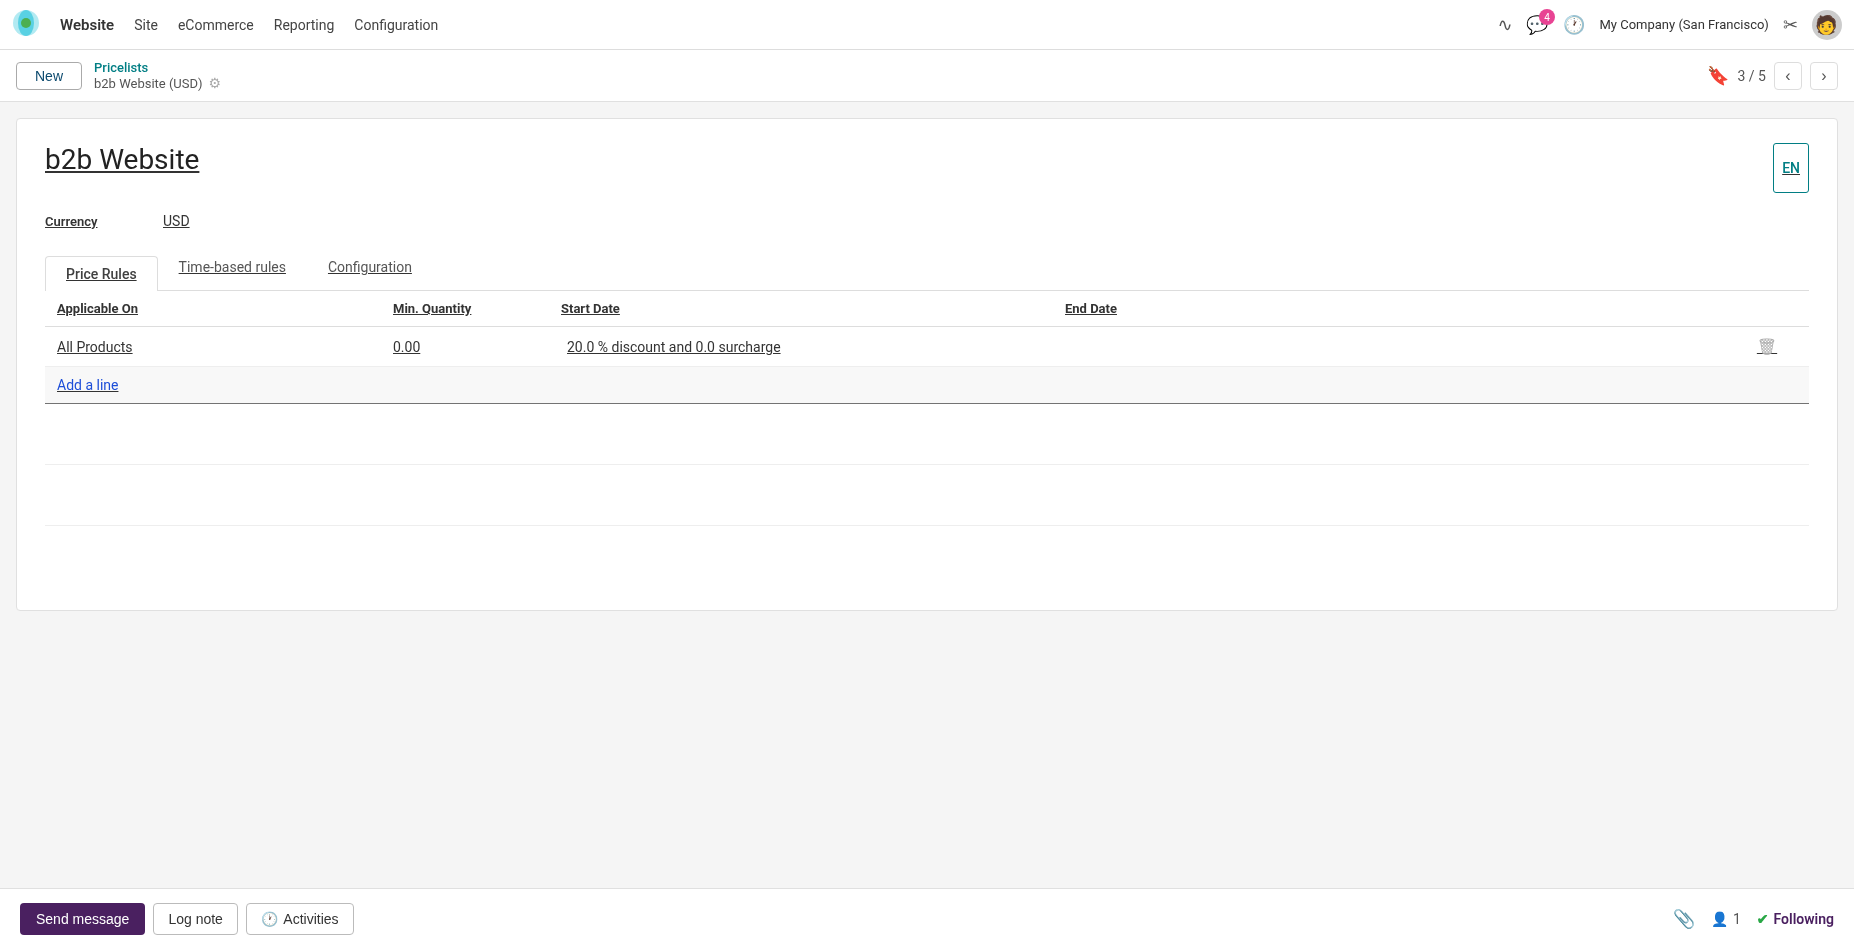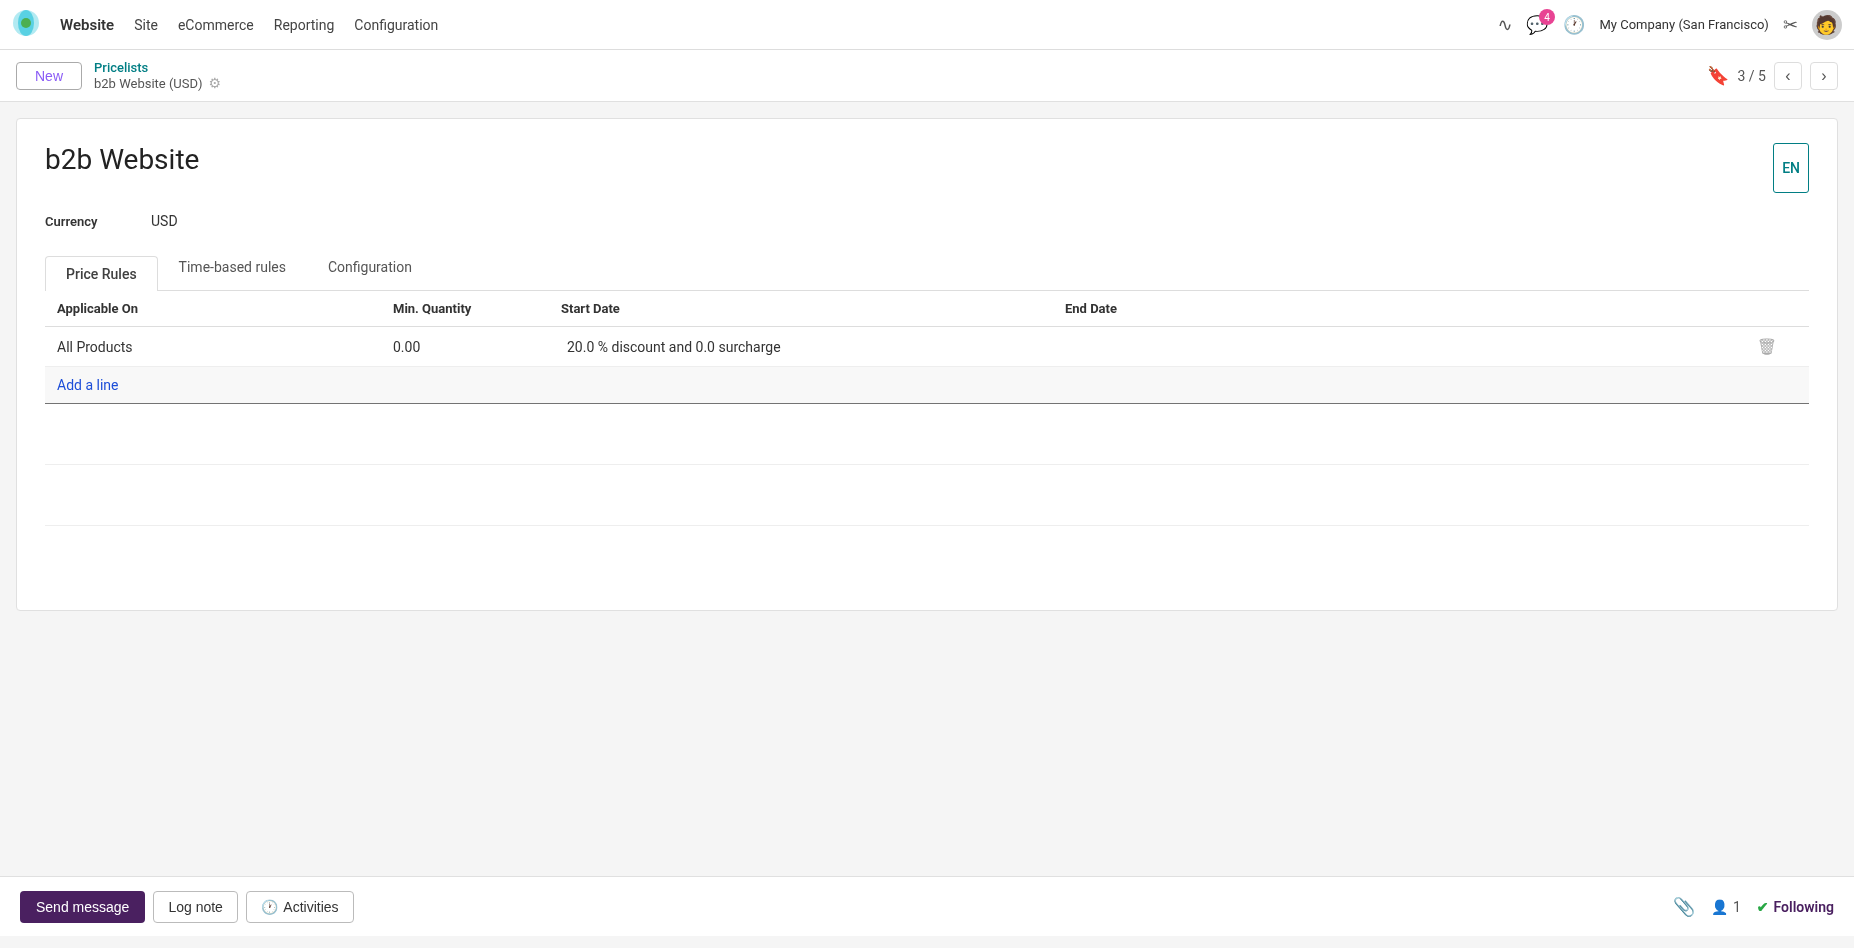--- a/index.html
+++ b/index.html
@@ -19,42 +19,42 @@
     .company-name { font-size: 13px; color: #333; }
     .avatar { width: 30px; height: 30px; border-radius: 50%; background: #ccc; overflow: hidden; display: flex; align-items: center; justify-content: center; font-size: 18px; }
 
     
     .action-bar {
       display: flex; align-items: center; background: white; padding: 8px 16px;
       border-bottom: 1px solid #e0e0e0; gap: 12px; height: 52px;
     }
     .btn-new {
       border: 1px solid #aaa; background: white; padding: 5px 18px;
-      border-radius: 4px; font-size: 14px; font-weight: 500; cursor: pointer; color: #8b5cf6;
+      border-radius: 4px; font-size: 14px; font-weight: 500; cursor: pointer; color: #0c4a6e;
     }
     .breadcrumb { display: flex; flex-direction: column; }
     .breadcrumb-parent { color: #017e84; font-size: 13px; font-weight: 500; cursor: pointer; }
     .breadcrumb-current { font-size: 13px; color: #555; display: flex; align-items: center; gap: 6px; }
     .gear-icon { color: #aaa; cursor: pointer; font-size: 14px; }
     .action-bar-right { margin-left: auto; display: flex; align-items: center; gap: 8px; }
     .bookmark-icon { font-size: 18px; color: #aaa; cursor: pointer; }
     .pagination { font-size: 14px; color: #555; }
     .nav-btn { border: 1px solid #ddd; background: white; width: 28px; height: 28px; border-radius: 4px; cursor: pointer; font-size: 16px; display: flex; align-items: center; justify-content: center; color: #555; }
 
     
     .main-content { padding: 0 16px 0 16px; overflow-y: auto; height: calc(948px - 50px - 52px - 60px); }
-    .record-card { background: white; border: 1px solid #e0e0e0; border-radius: 4px; padding: 24px 28px; margin-top: 16px; }
+    .record-card { background: white; border: 1px solid #e0e0e0; border-radius: 4px; padding: 24px 28px; margin-top: 16px; text-decoration: underline; }
 
     
     .record-title-row { display: flex; align-items: flex-start; justify-content: space-between; margin-bottom: 20px; }
     .record-title { font-size: 28px; font-weight: 400; color: #222; }
     .lang-badge { color: #017e84; font-size: 14px; font-weight: 500; border: 1px solid #017e84; padding: 16px 8px; border-radius: 3px; cursor: pointer; }
 
     
-    .field-row { display: flex; align-items: center; margin-bottom: 14px; gap: 16px; }
+    .field-row { display: flex; align-items: center; margin-bottom: 14px; gap: 28px; }
     .field-label { font-size: 13px; font-weight: 600; color: #333; min-width: 90px; }
     .field-value { font-size: 14px; color: #333; }
 
     
     .tabs { display: flex; border-bottom: 1px solid #ddd; margin-top: 20px; }
     .tab { padding: 9px 20px; cursor: pointer; font-size: 14px; color: #555; border: 1px solid transparent; border-bottom: none; margin-bottom: -1px; }
     .tab.active { background: white; border-color: #ddd; border-bottom-color: white; color: #404040; font-weight: 500; border-radius: 4px 4px 0 0; margin-top: 7px; }
 
     
     .table-container { margin-top: 0; }
@@ -64,21 +64,21 @@
     .add-line { color: #1d4ed8; font-size: 14px; cursor: pointer; padding: 10px 12px; background: #f8f8f8; border-bottom: 1px solid #737373; }
     .delete-icon { color: #aaa; cursor: pointer; font-size: 16px; text-align: center; }
 
     
     .empty-section { background: white; padding: 30px; border-bottom: 1px solid #eee; }
     .empty-section2 { background: white; padding: 30px; border-bottom: 1px solid #eee; }
     .empty-section3 { background: white; padding: 30px; }
 
     
     .chatter-bar {
-      position: fixed; bottom: 12px; left: 0; right: 0;
+      position: fixed; bottom: 0; left: 0; right: 0;
       background: white; border-top: 1px solid #e0e0e0;
       display: flex; align-items: center; padding: 10px 20px; gap: 8px; height: 60px;
     }
     .btn-send-msg { background: #4a2060; color: white; border: none; padding: 8px 16px; border-radius: 4px; font-size: 14px; cursor: pointer; font-weight: 500; }
     .btn-log-note { background: white; color: #333; border: 1px solid #bbb; padding: 7px 14px; border-radius: 4px; font-size: 14px; cursor: pointer; }
     .btn-activities { background: white; color: #333; border: 1px solid #bbb; padding: 7px 14px; border-radius: 4px; font-size: 14px; cursor: pointer; display: flex; align-items: center; gap: 5px; }
     .chatter-right { margin-left: auto; display: flex; align-items: center; gap: 16px; }
     .chatter-icon { font-size: 18px; color: #aaa; cursor: pointer; }
     .follower-count { display: flex; align-items: center; gap: 4px; color: #555; font-size: 14px; cursor: pointer; }
     .following-btn { display: flex; align-items: center; gap: 5px; color: #4a2060; font-weight: 600; font-size: 14px; cursor: pointer; }

